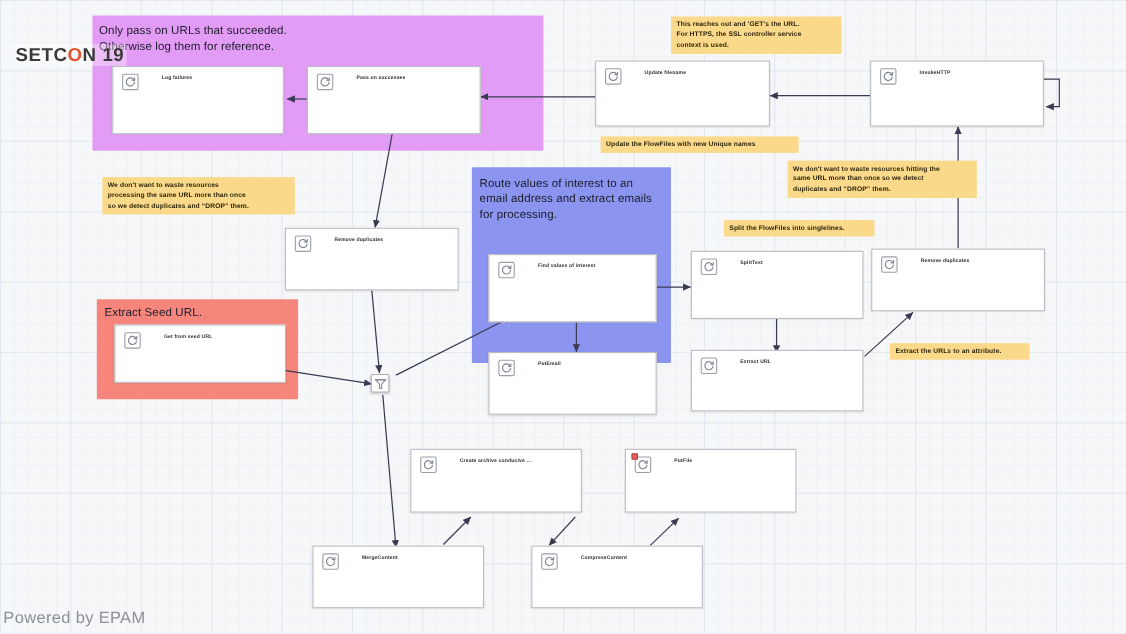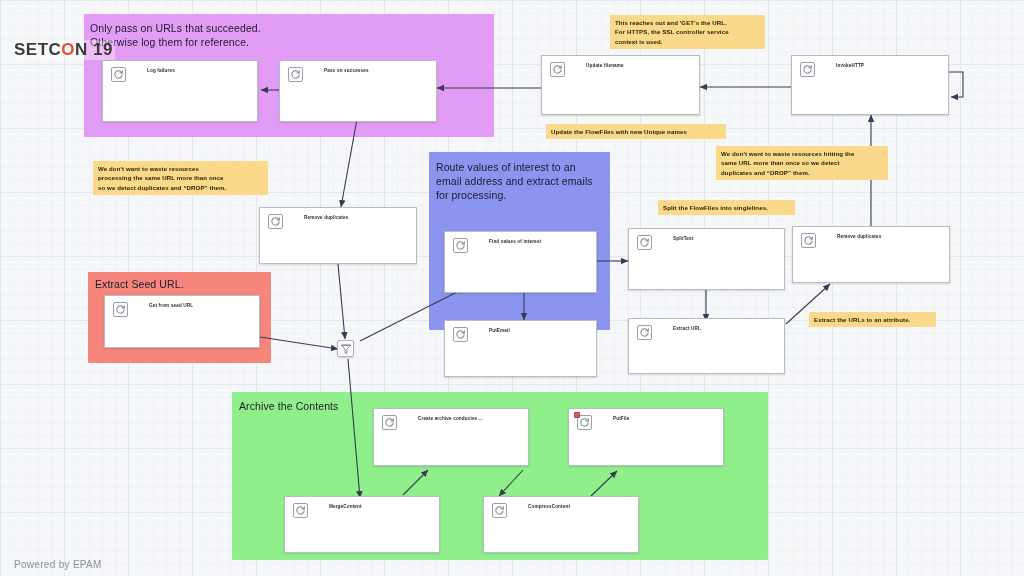--- a/index.html
+++ b/index.html
@@ -123,23 +123,23 @@
     font-weight: bold;
     letter-spacing: .5px;
     color: #3a3a3a;
     background: rgba(255,255,255,.35);
     padding: 0 2px;
     z-index: 40;
   }
   #setcon .o { color: #e0552b; }
   #footer {
     position: absolute;
-    left: 14px;
+    left: 3px;
     bottom: 6px;
-    font-size: 10px;
+    font-size: 15px;
     color: #8d9099;
     letter-spacing: .3px;
     z-index: 40;
   }
 </style>
 </head>
 <body>
 
 <div id="canvas">
 
@@ -151,23 +151,20 @@
   <div class="group" style="left:88px; top:272px; width:183px; height:91px; background:#f6867c;">
     <div class="group-title" style="left:7px; top:5px;">Extract Seed URL.</div>
   </div>
 
   <div class="group" style="left:429px; top:152px; width:181px; height:178px; background:#8b95ef;">
     <div class="group-title" style="left:7px; top:8px;">Route values of interest to an
 email address and extract emails
 for processing.</div>
   </div>
 
-  <div class="group" style="left:232px; top:392px; width:536px; height:168px; background:#8ff08b;">
-    <div class="group-title" style="left:7px; top:7px;">Archive the Contents</div>
-  </div>
 
   <svg id="wires" viewBox="0 0 1024 576">
     <defs>
       <marker id="ah" markerWidth="8" markerHeight="8" refX="6.4" refY="3" orient="auto" markerUnits="strokeWidth">
         <path d="M0,0 L6.6,3 L0,6 z" fill="#3a3a52"></path>
       </marker>
     </defs>
     <g stroke="#3a3a52" stroke-width="1.1" fill="none" marker-end="url(#ah)">
 
       <path d="M948,72 L963,72 L963,97 L951,97" marker-end="url(#ah)"></path>

